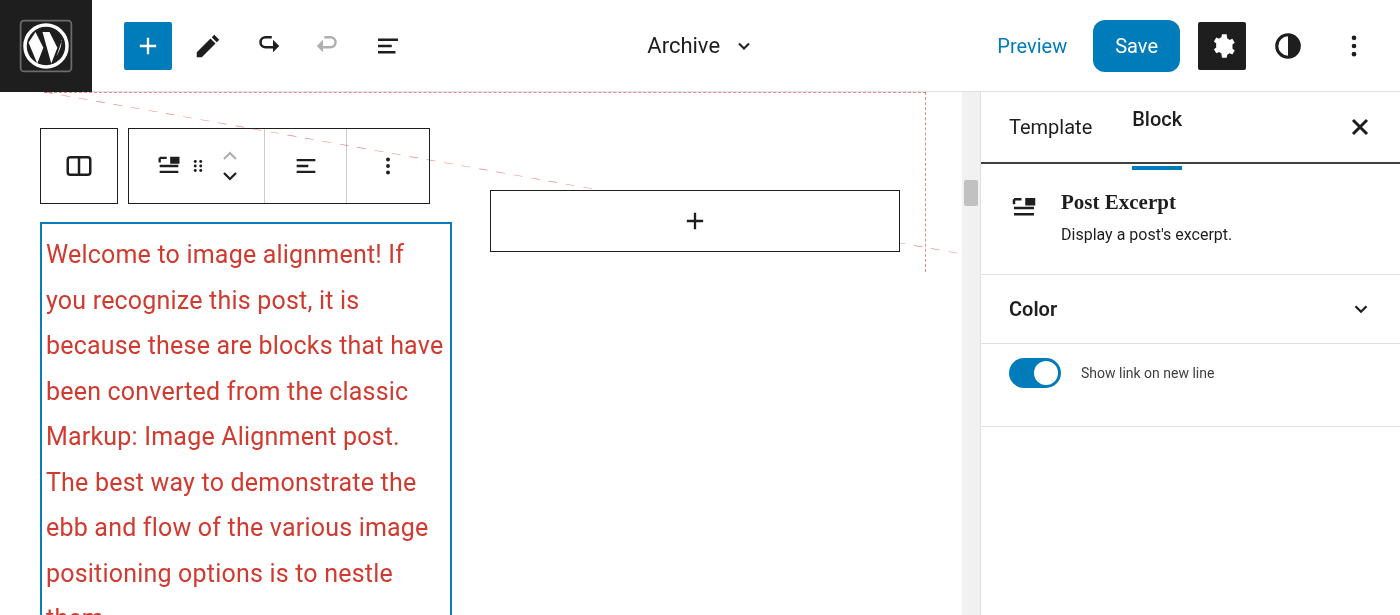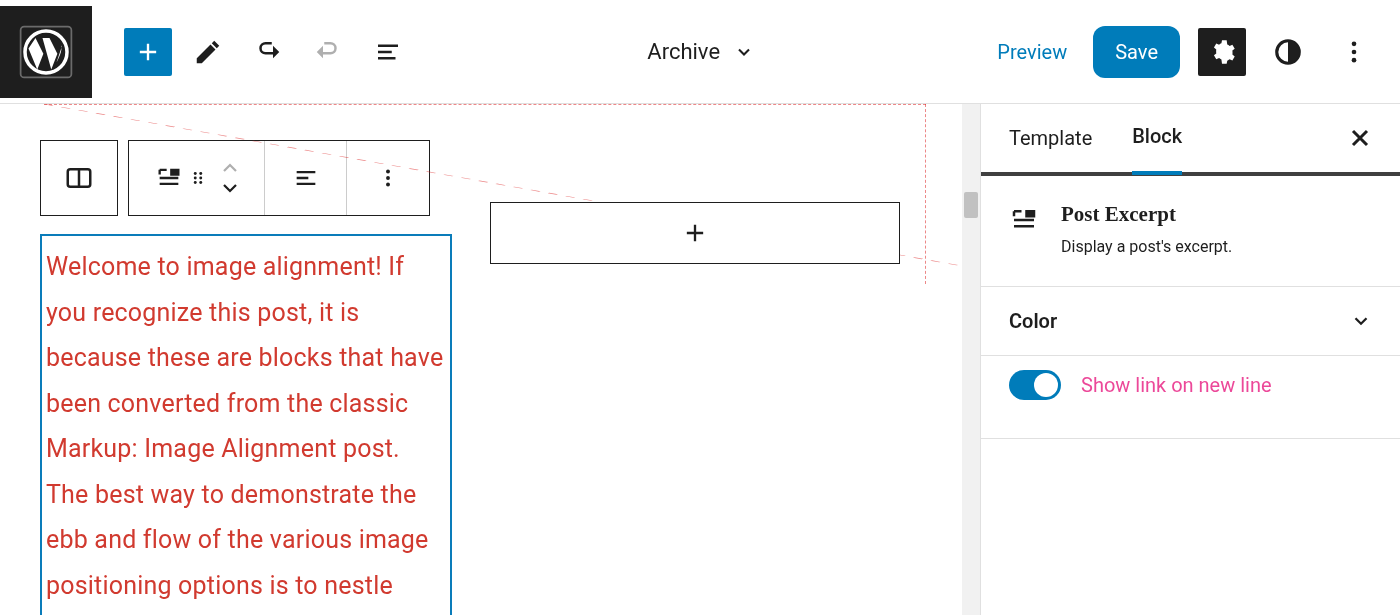--- a/index.html
+++ b/index.html
@@ -1,19 +1,19 @@
 <!DOCTYPE html>
 <html><head>
 <meta charset="utf-8">
 <style>
   * { box-sizing: border-box; margin: 0; padding: 0; font-family: -apple-system, BlinkMacSystemFont, "Segoe UI", Roboto, sans-serif; }
   html, body { width: 1400px; height: 615px; overflow: hidden; background: #fff; }
 
   
-  .header { height: 104px; display: flex; align-items: center; padding: 0 22px 0 0; border-bottom: 1px solid #e0e0e0; }
+  .header { height: 92px; display: flex; align-items: center; padding: 0 22px 0 0; border-bottom: 1px solid #e0e0e0; }
   .wp-logo-wrap { width: 92px; height: 92px; background:#1e1e1e; display:flex; align-items:center; justify-content:center; }
   .wp-logo-wrap svg { width:56px; height:56px; }
   .header-left { display:flex; align-items:center; gap:12px; margin-left:32px; }
   .icon-btn { width:48px; height:48px; display:flex; align-items:center; justify-content:center; border:none; background:transparent; cursor:pointer; border-radius:2px; }
   .icon-btn.primary { background:#007cba; }
   .icon-btn.dark { background:#1e1e1e; }
   .header-center { flex:1; display:flex; align-items:center; justify-content:center; gap:14px; }
   .doc-title { font-size:22px; color:#1e1e1e; }
   .header-right { display:flex; align-items:center; gap:18px; }
   .link-preview { color:#007cba; font-size:20px; background:none; border:none; cursor:pointer; padding:10px 8px; }
@@ -37,38 +37,38 @@
   .tb-cell.w2 { width:82px; }
   .tb-cell.w3 { width:82px; }
 
   .excerpt-box { margin-top:18px; width:412px; border:2.5px solid #0a7cba; background:#fff; padding:8px 4px; }
   .excerpt-text { color:#d13a2f; font-size:25px; line-height:1.82; letter-spacing:.2px; }
 
   .add-block-box { position:absolute; top:98px; left:490px; width:410px; height:62px; border:1.5px solid #1e1e1e; display:flex; align-items:center; justify-content:center; background:#fff; }
 
   
   .sidebar { width:420px; border-left:1px solid #e0e0e0; overflow-y:auto; background:#fff; }
-  .tabs { display:flex; align-items:center; padding:0 28px; height:72px; border-bottom:4px solid #404040; }
+  .tabs { display:flex; align-items:center; padding:0 28px; height:72px; border-bottom:2px solid #404040; }
   .tab { font-size:20px; color:#1e1e1e; padding:22px 0; margin-right:40px; background:none; border:none; cursor:pointer; }
-  .tab.active { color:#1e1e1e; font-weight:500; border-bottom:4.5px solid #007cba; padding-bottom:23px; }
+  .tab.active { color:#1e1e1e; font-weight:500; border-bottom:4.5px solid #007cba; padding-bottom:35px; }
   .tab-close { margin-left:auto; background:none; border:none; cursor:pointer; font-size:28px; font-weight:700; color:#1e1e1e; }
 
   .panel-block { display:flex; padding:26px 28px 30px; gap:22px; }
   .panel-block svg { flex-shrink:0; margin-top:3px; }
   .panel-block .title { font-size:21px; font-weight:600; color:#1e1e1e; margin-bottom:10px;font-family:Liberation Serif, serif; }
   .panel-block .desc { font-size:16px; color:#1e1e1e; }
 
   .panel-sep { border-top:1px solid #e0e0e0; }
   .panel-head { display:flex; align-items:center; justify-content:space-between; padding:22px 28px; cursor:pointer; }
   .panel-head .label { font-size:20px; font-weight:600; color:#1e1e1e; }
   .panel-content { padding:14px 28px 38px; display:flex; align-items:center; gap:20px; }
 
   .toggle { width:52px; height:30px; background:#007cba; border-radius:16px; position:relative; cursor:pointer; }
   .toggle::after { content:""; position:absolute; right:3px; top:3px; width:24px; height:24px; background:#fff; border-radius:50%; }
-  .toggle-label { font-size:20px; color:#ec4899; }
+  .toggle-label { font-size:14px; color:#404040; }
 
   
   svg { display:block; }
 </style>
 </head>
 <body>
 
 <div class="header">
   <div class="wp-logo-wrap">
     <svg viewBox="0 0 64 64">

